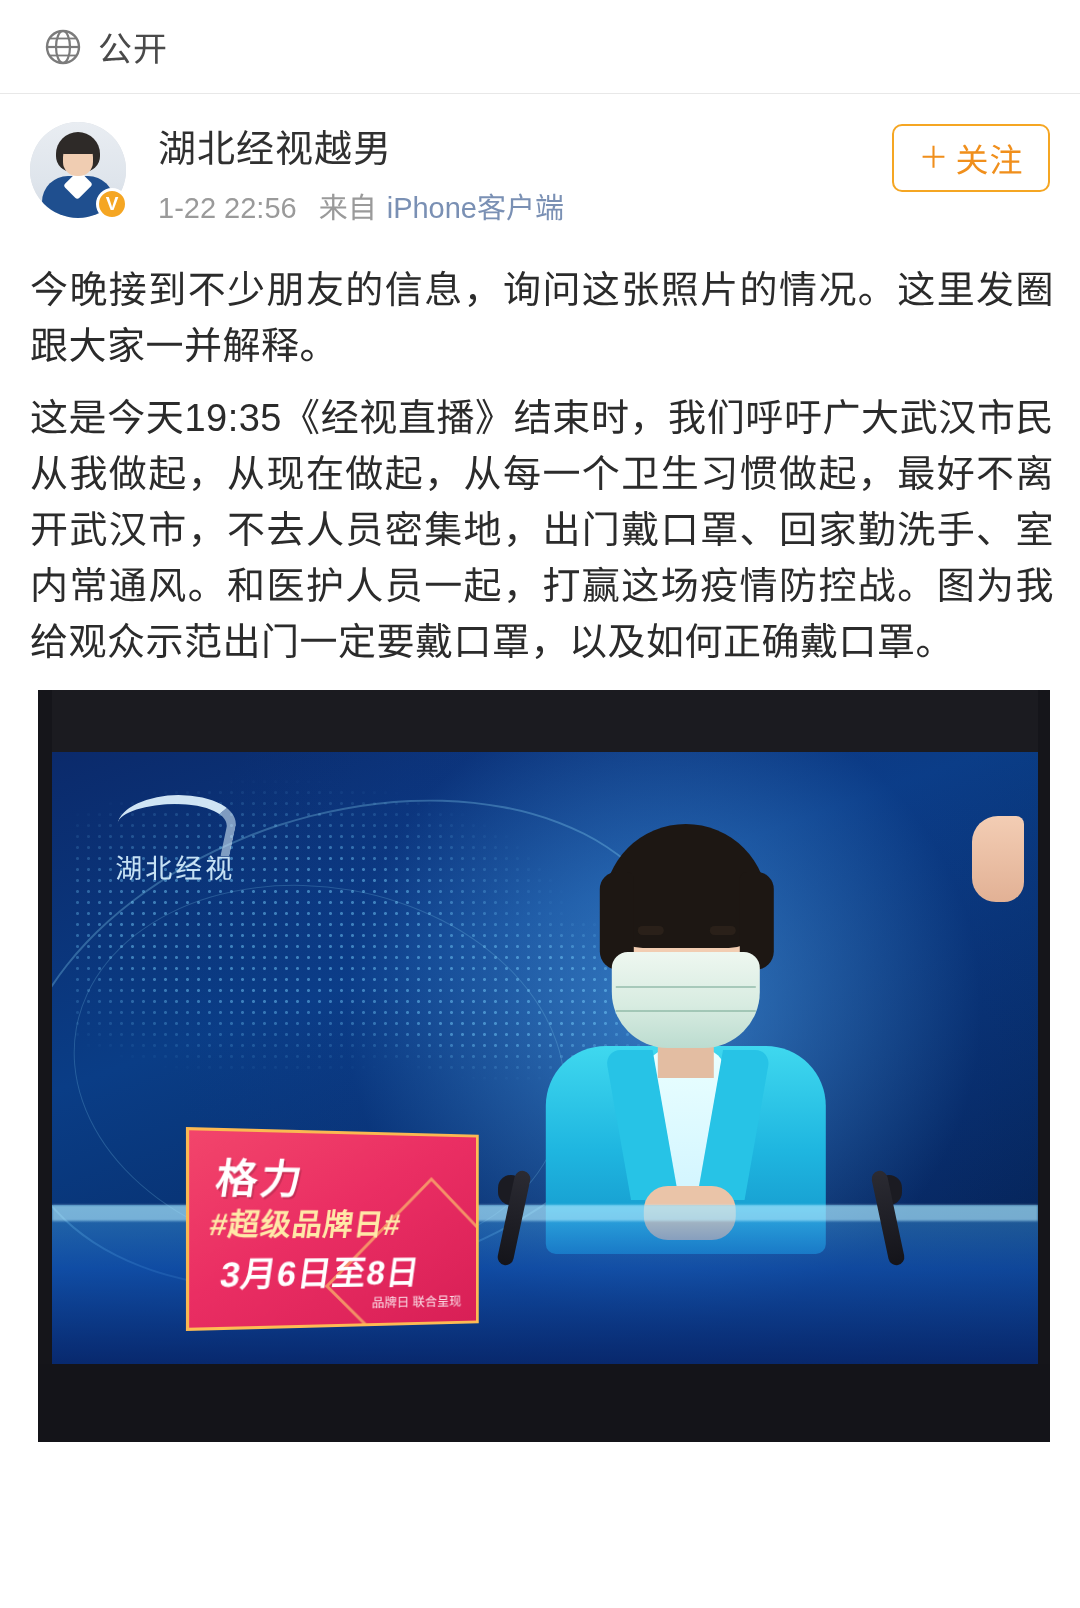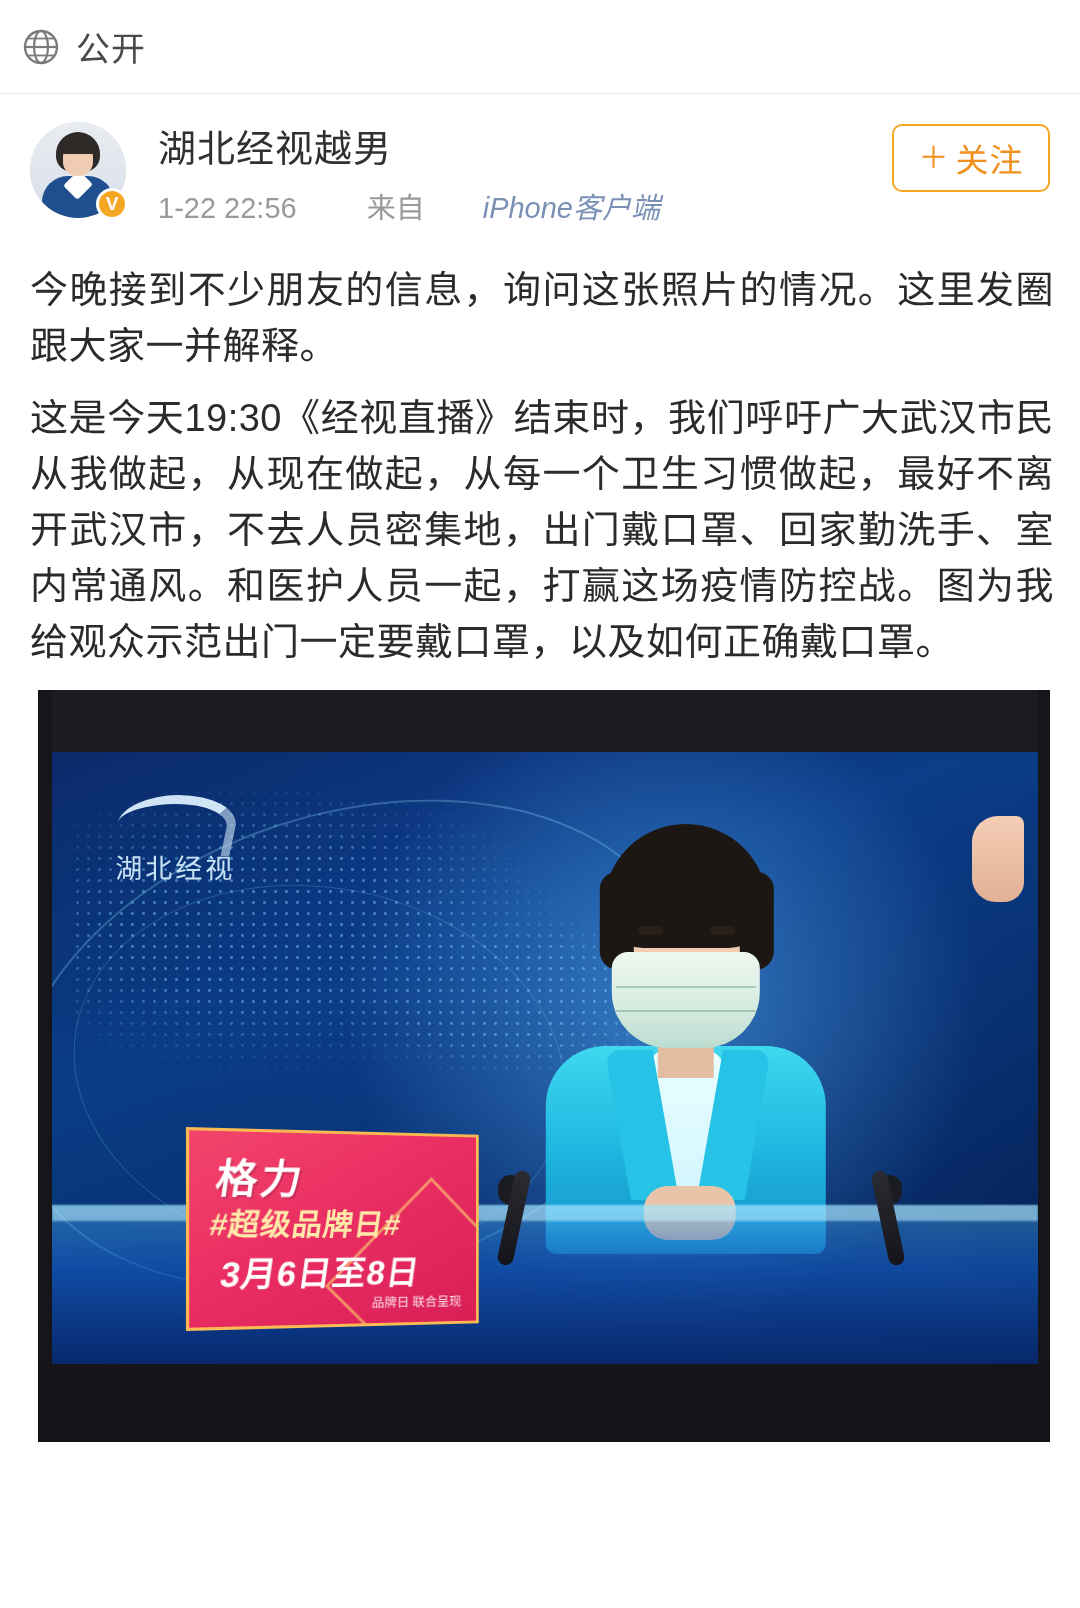--- a/index.html
+++ b/index.html
@@ -19,21 +19,21 @@
     height: 1608px;
     position: relative;
     background: #ffffff;
   }
 
   
   .visibility-bar {
     height: 94px;
     display: flex;
     align-items: center;
-    padding-left: 22px;
+    padding-left: 44px;
     border-bottom: 1px solid #e8e8e8;
     box-sizing: border-box;
   }
   .globe-icon {
     width: 38px;
     height: 38px;
     flex: 0 0 38px;
     margin-right: 16px;
     position: relative;
   }
@@ -137,25 +137,24 @@
     letter-spacing: 1px;
   }
   .meta-line {
     margin-top: 12px;
     font-size: 29px;
     color: #9a9a9a;
     line-height: 40px;
     display: flex;
     align-items: center;
     flex-wrap: wrap;
-    gap: 48px;
   }
   .meta-time { margin-right: 22px; }
   .meta-from { margin-right: 10px; }
-  .meta-source { color: #7a90b4; font-style: italic; }
+  .meta-source { color: #7a90b4; }
 
   .follow-button {
     position: absolute;
     right: 30px;
     top: 30px;
     width: 158px;
     height: 68px;
     border: 2px solid #f5a623;
     border-radius: 10px;
     color: #f08f1c;
@@ -563,21 +562,21 @@
     </div>
 
     <div class="follow-button">
       <span class="follow-plus">＋</span>
       <span>关注</span>
     </div>
   </div>
 
   <div class="post-body">
     <p class="post-para">今晚接到不少朋友的信息，询问这张照片的情况。这里发圈跟大家一并解释。</p>
-    <p class="post-para">这是今天19:30《经视直播》结束时，我们呼吁广大武汉市民从我做起，从现在做起，从每一个卫生习惯做起，最好不离开武汉市，不去人员密集地，出门戴口罩、回家勤洗手、室内常通风。和医护人员一起，打赢这场疫情防控战。图为我给观众示范出门一定要戴口罩，以及如何正确戴口罩。</p>
+    <p class="post-para">这是今天19:35《经视直播》结束时，我们呼吁广大武汉市民从我做起，从现在做起，从每一个卫生习惯做起，最好不离开武汉市，不去人员密集地，出门戴口罩、回家勤洗手、室内常通风。和医护人员一起，打赢这场疫情防控战。图为我给观众示范出门一定要戴口罩，以及如何正确戴口罩。</p>
   </div>
 
   <div class="post-image-wrap">
     <div class="tv-outer">
       <div class="bezel-top"></div>
       <div class="bezel-left"></div>
       <div class="bezel-right"></div>
       <div class="bezel-bottom"></div>
 
       <div class="screen">

